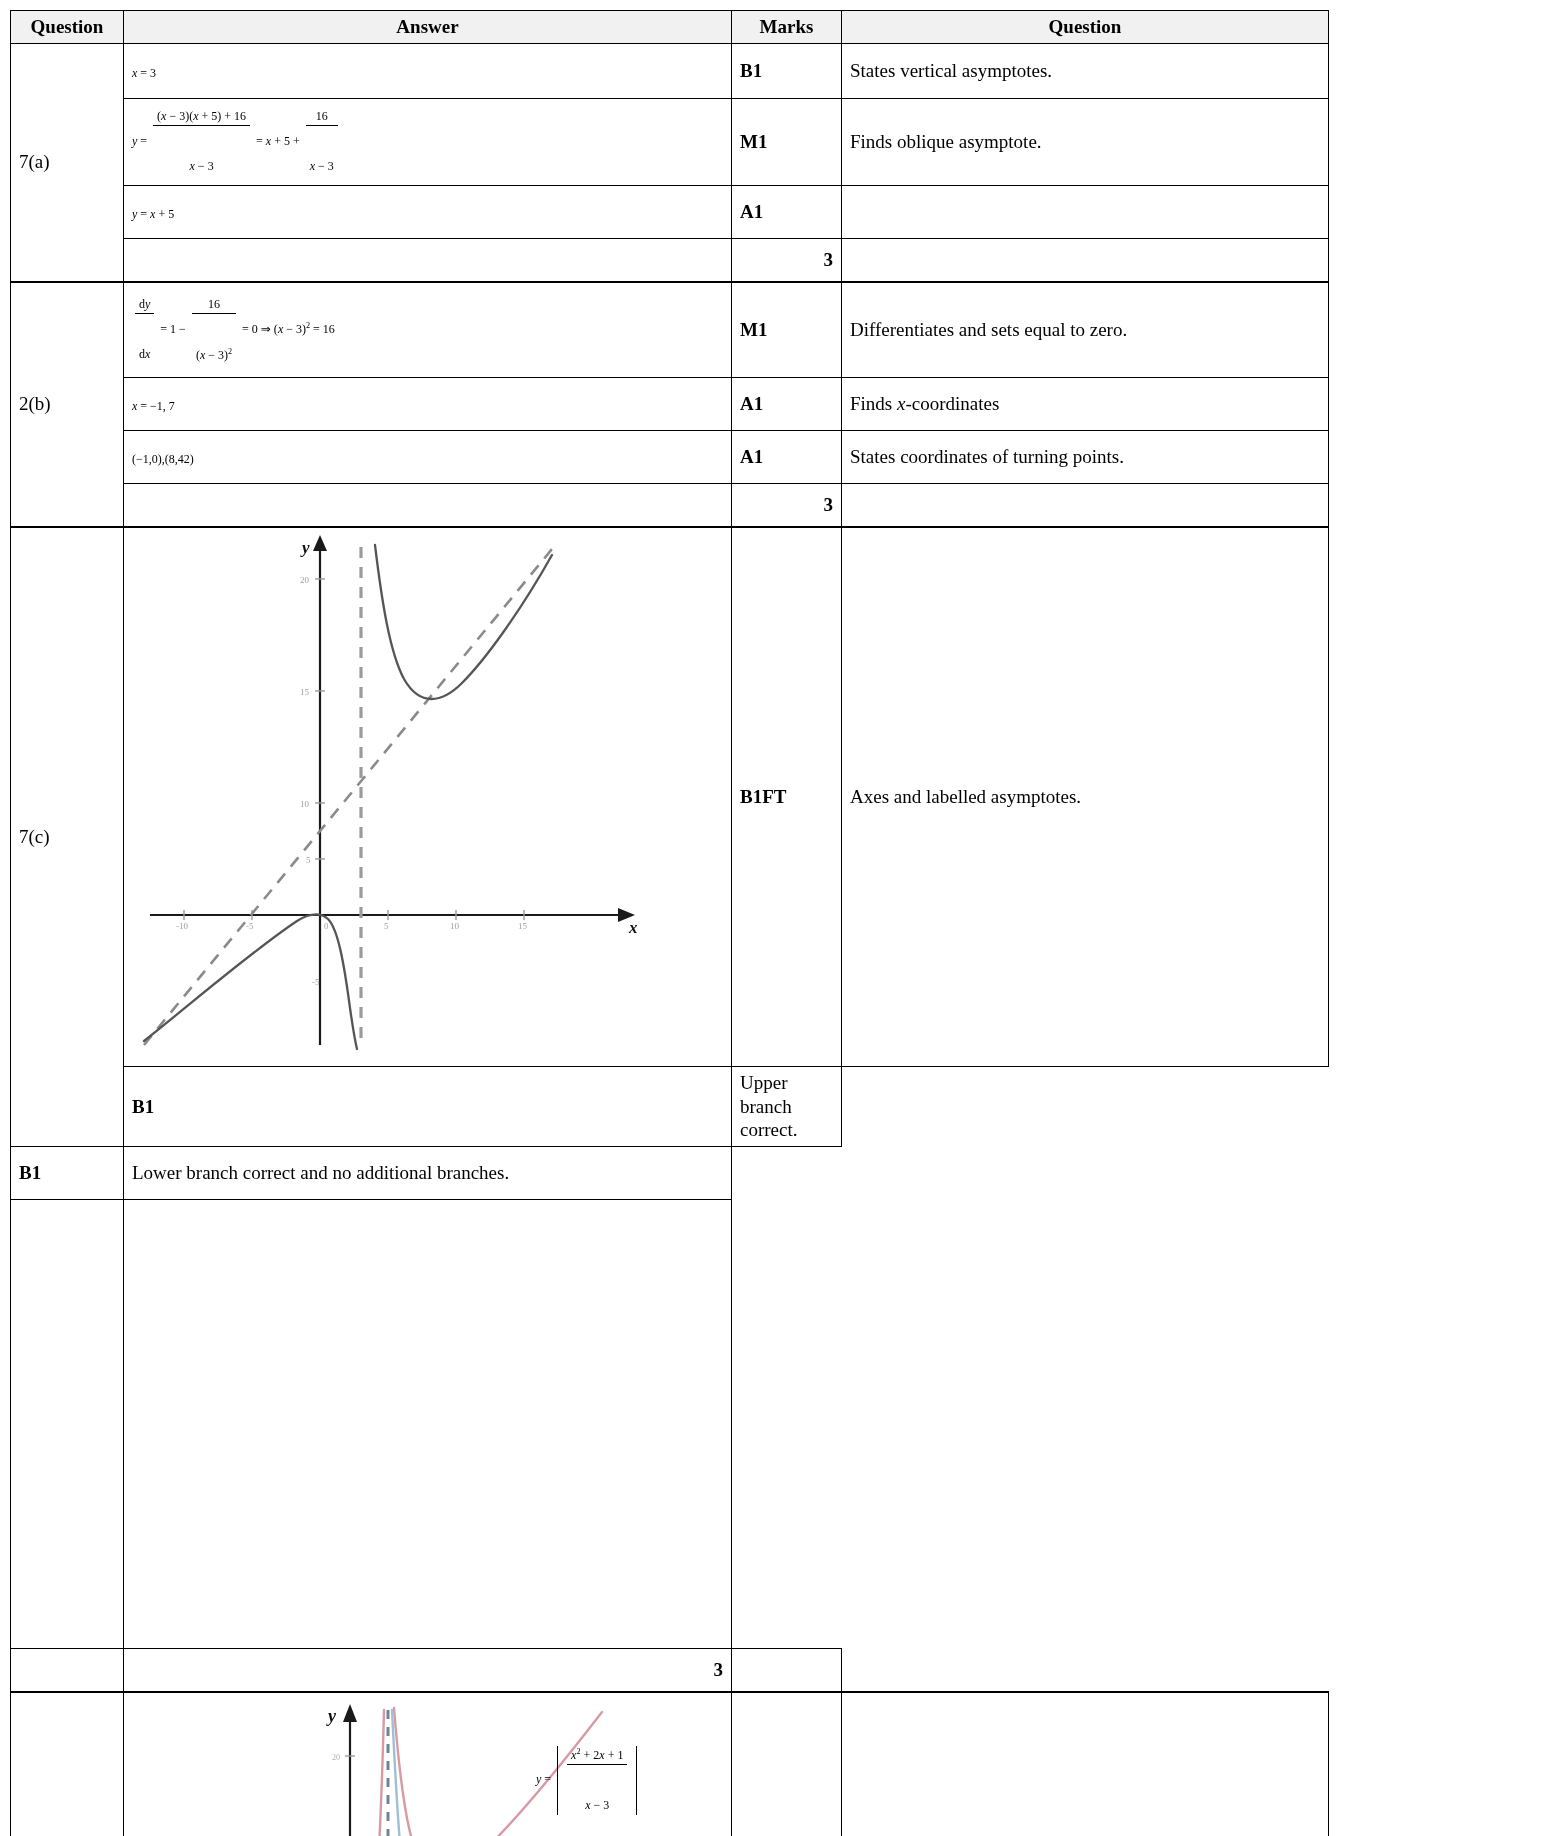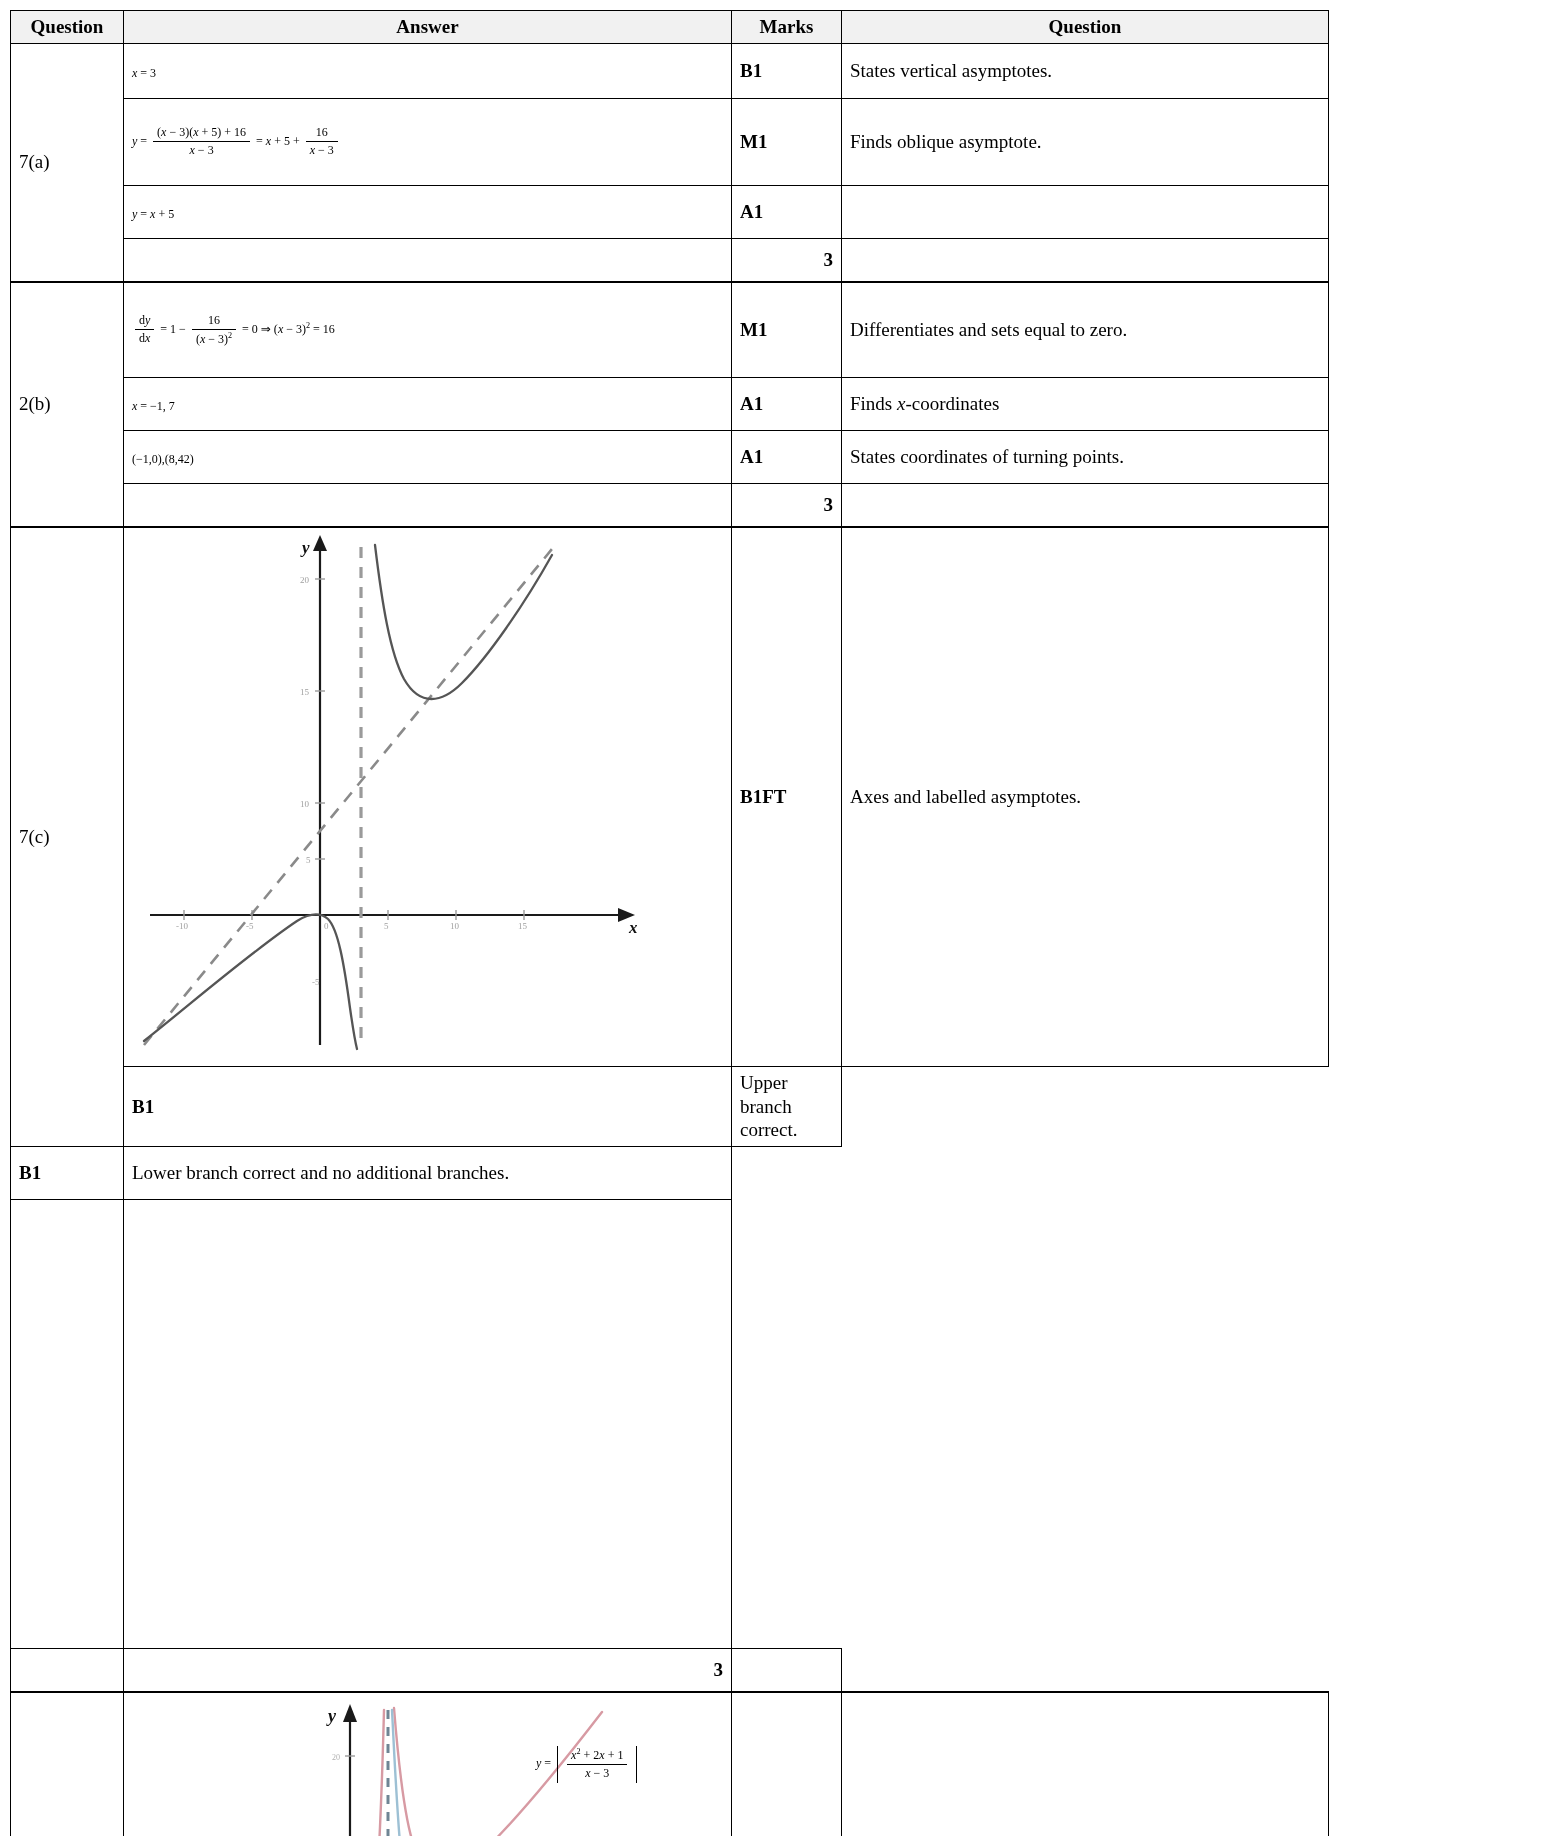--- a/index.html
+++ b/index.html
@@ -45,21 +45,21 @@
   
   .math{font-family:"Liberation Serif", serif;font-size:12px;white-space:nowrap;}
   .mi{font-style:italic;}
   .frac{
     display:inline-block;
     vertical-align:middle;
     text-align:center;
     margin:0 3px;
   }
   .frac .num{display:block;padding:0 4px 1px 4px;border-bottom:1px solid #000;}
-  .frac .den{display:block;padding:1px 4px 0 4px;}
+  .frac .den{display:block;padding:1px 4px 0 4px;margin-top:32px;}
   sup.exp{font-size:0.68em;vertical-align:super;line-height:0;}
   .abs{
     display:inline-block;
     vertical-align:middle;
     border-left:1.4px solid #000;
     border-right:1.4px solid #000;
     padding:2px 6px;
     margin:0 3px;
   }
   .paren-pow{display:inline-block;vertical-align:middle;}

